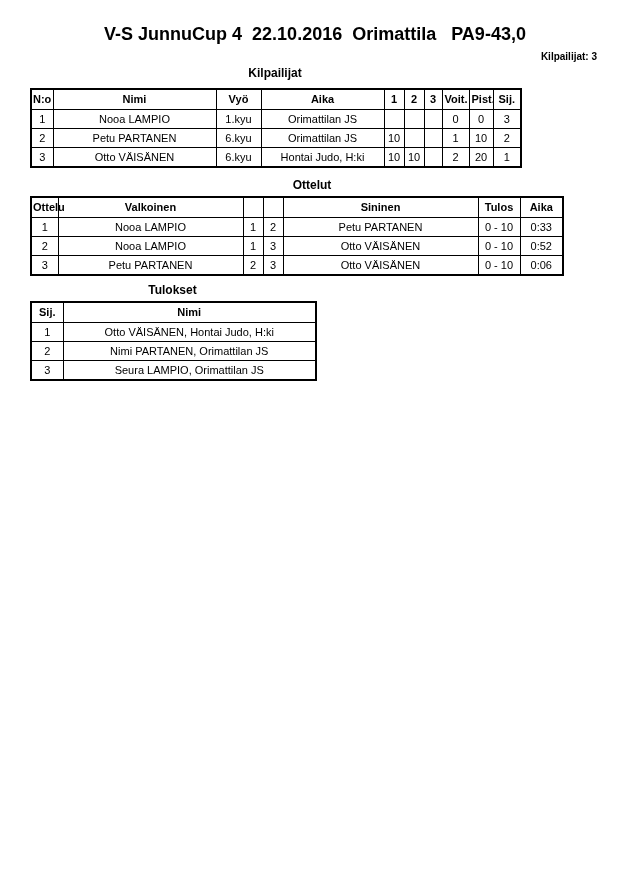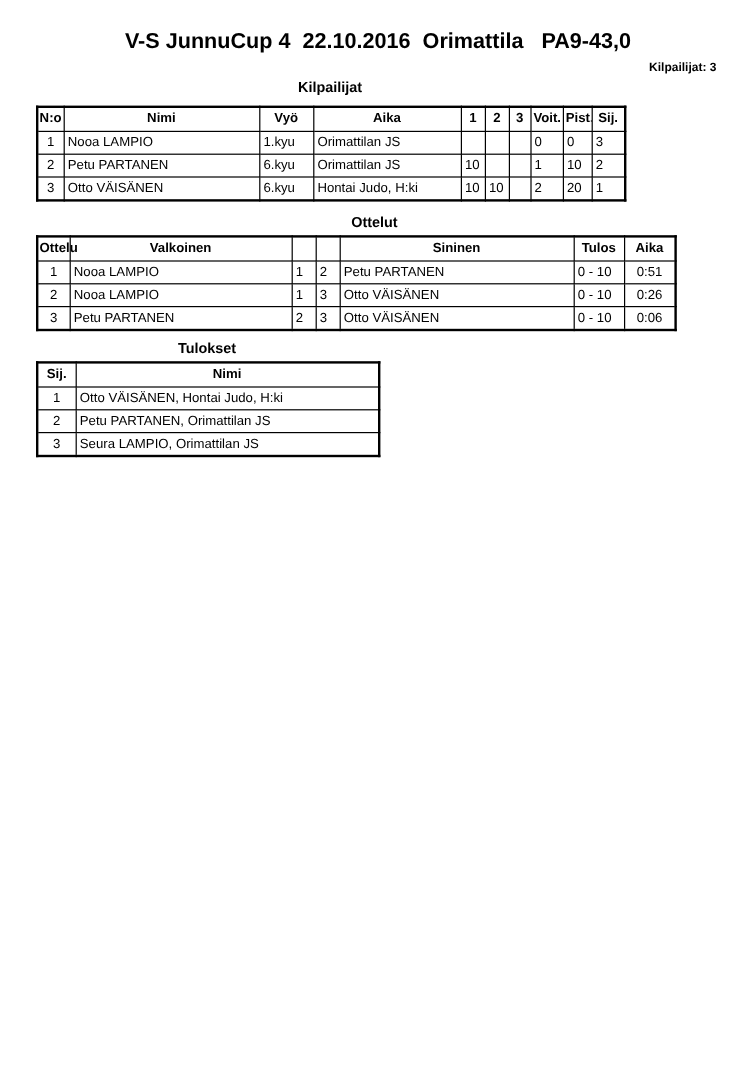--- a/index.html
+++ b/index.html
@@ -32,21 +32,21 @@
   #tbl-kilpailijat { top: 88px;  left: 30px; width: 490px; }
   #tbl-ottelut     { top: 196px; left: 30px; width: 532px; }
   #tbl-tulokset    { top: 301px; left: 30px; width: 285px; }
 
   th, td {
     border: 1px solid #000;
     font-size: 11px; line-height: 1;
     overflow: hidden; white-space: nowrap; vertical-align: middle;
   }
   th { font-weight: bold; height: 19px; padding: 0 2px; text-align: center; }
-  td { height: 18px; padding: 0 3px; text-align: left; }
+  td { height: 18px; padding: 0 3px; text-align: center; }
   .al { text-align: center; }
   .ac { text-align: center; }
   .ov { overflow: visible; padding-left: 1px; }
 </style>
 </head>
 <body>
 
 <div>
 
   <div class="page-title">V-S JunnuCup 4  22.10.2016  Orimattila   PA9-43,0</div>
@@ -143,30 +143,30 @@
       </tr>
     </thead>
     <tbody>
       <tr>
         <td class="ac">1</td>
         <td>Nooa LAMPIO</td>
         <td>1</td>
         <td>2</td>
         <td>Petu PARTANEN</td>
         <td>0 - 10</td>
-        <td class="ac">0:51</td>
+        <td class="ac">0:33</td>
       </tr>
       <tr>
         <td class="ac">2</td>
         <td>Nooa LAMPIO</td>
         <td>1</td>
         <td>3</td>
         <td>Otto VÄISÄNEN</td>
         <td>0 - 10</td>
-        <td class="ac">0:26</td>
+        <td class="ac">0:52</td>
       </tr>
       <tr>
         <td class="ac">3</td>
         <td>Petu PARTANEN</td>
         <td>2</td>
         <td>3</td>
         <td>Otto VÄISÄNEN</td>
         <td>0 - 10</td>
         <td class="ac">0:06</td>
       </tr>
@@ -185,21 +185,21 @@
         <th>Nimi</th>
       </tr>
     </thead>
     <tbody>
       <tr>
         <td class="ac">1</td>
         <td>Otto VÄISÄNEN, Hontai Judo, H:ki</td>
       </tr>
       <tr>
         <td class="ac">2</td>
-        <td>Petu PARTANEN, Orimattilan JS</td>
+        <td>Nimi PARTANEN, Orimattilan JS</td>
       </tr>
       <tr>
         <td class="ac">3</td>
         <td>Seura LAMPIO, Orimattilan JS</td>
       </tr>
     </tbody>
   </table>
 
 </div>
 

